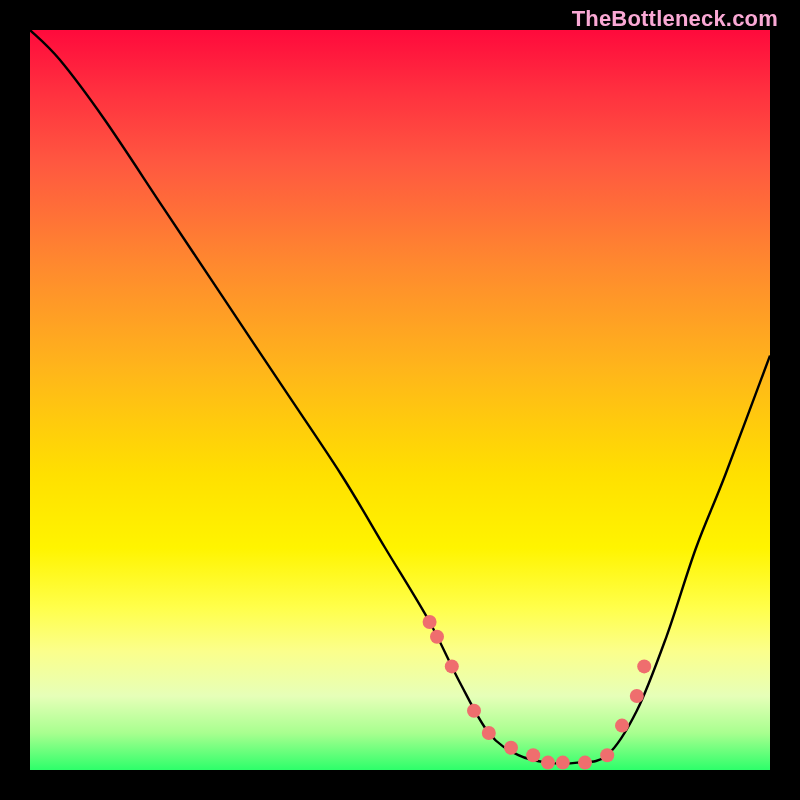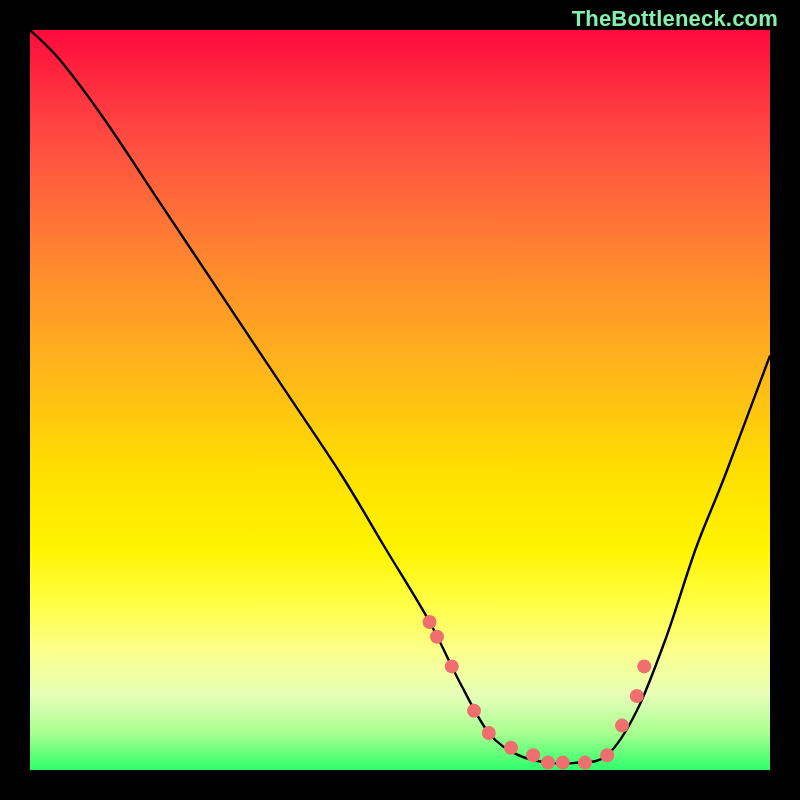--- a/index.html
+++ b/index.html
@@ -35,21 +35,21 @@
       #fbff8c 84%,
       #e6ffb8 90%,
       #a8ff8f 95%,
       #2dff6a 100%
     );
   }
   .watermark {
     position: absolute;
     top: 6px;
     right: 22px;
-    color: #86efac;
+    color: #f9a8d4;
     font-size: 22px;
     font-weight: 600;
     letter-spacing: 0.2px;
   }
   svg.curve {
     position: absolute;
     left: 0;
     top: 0;
     width: 740px;
     height: 740px;

